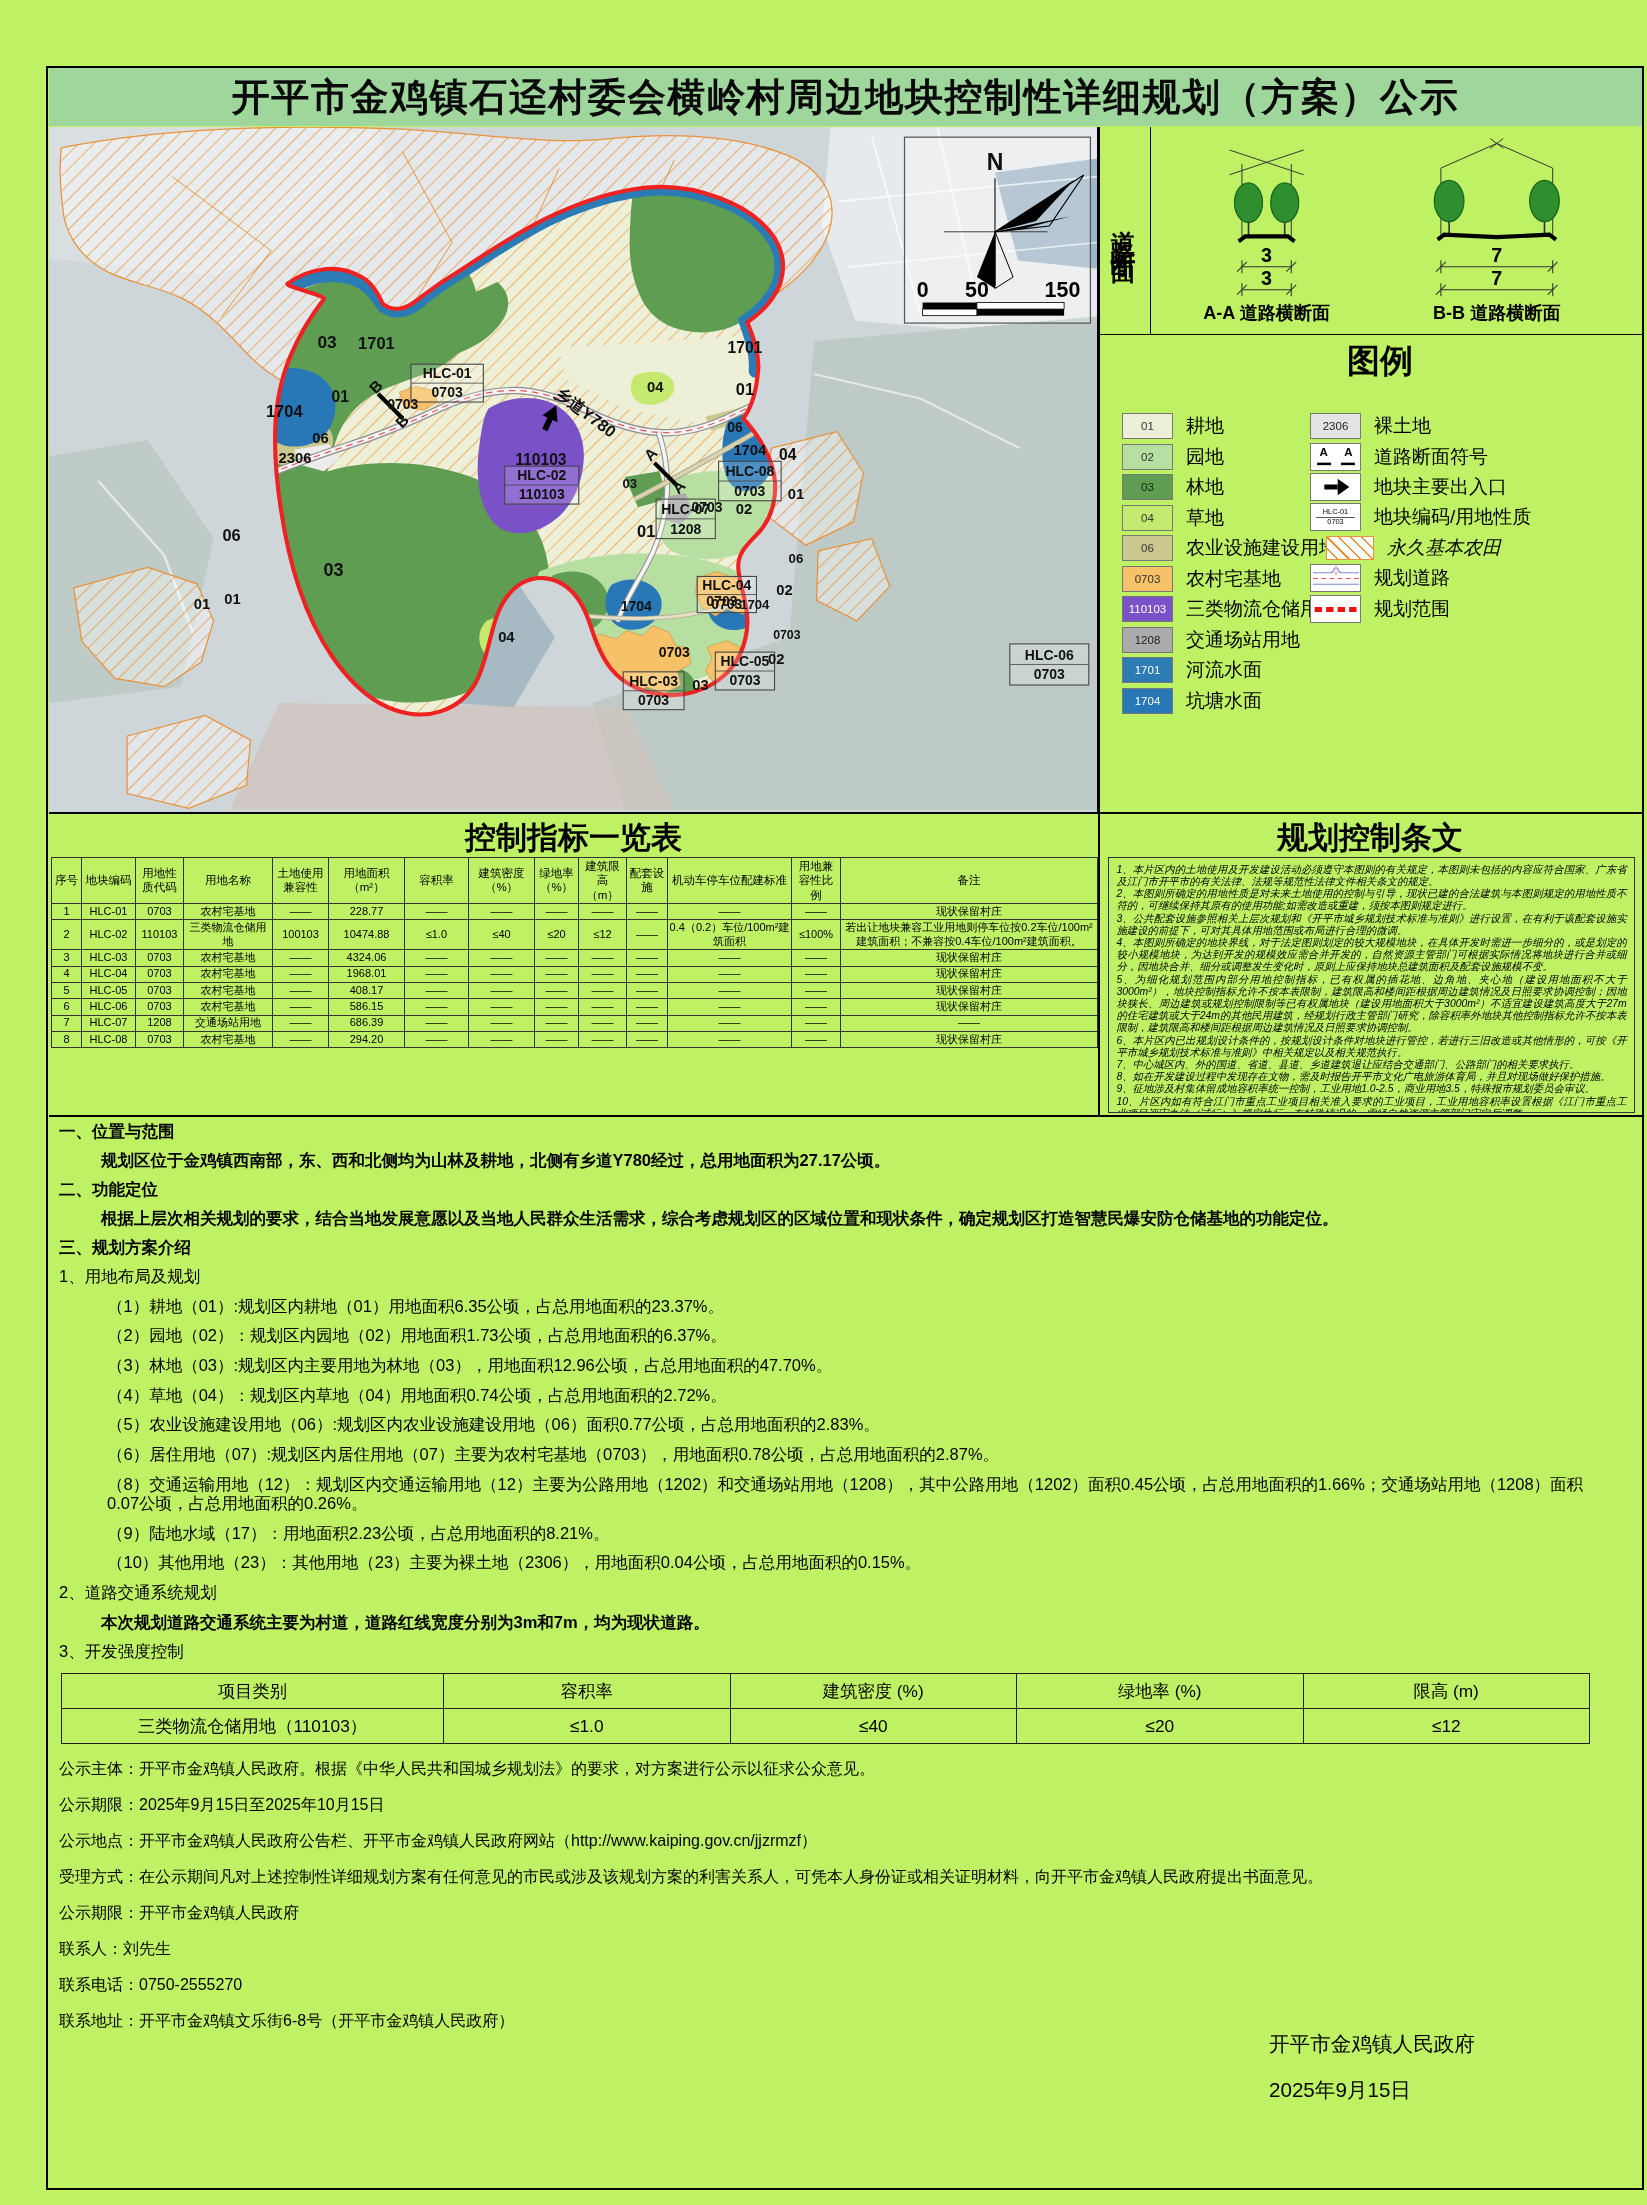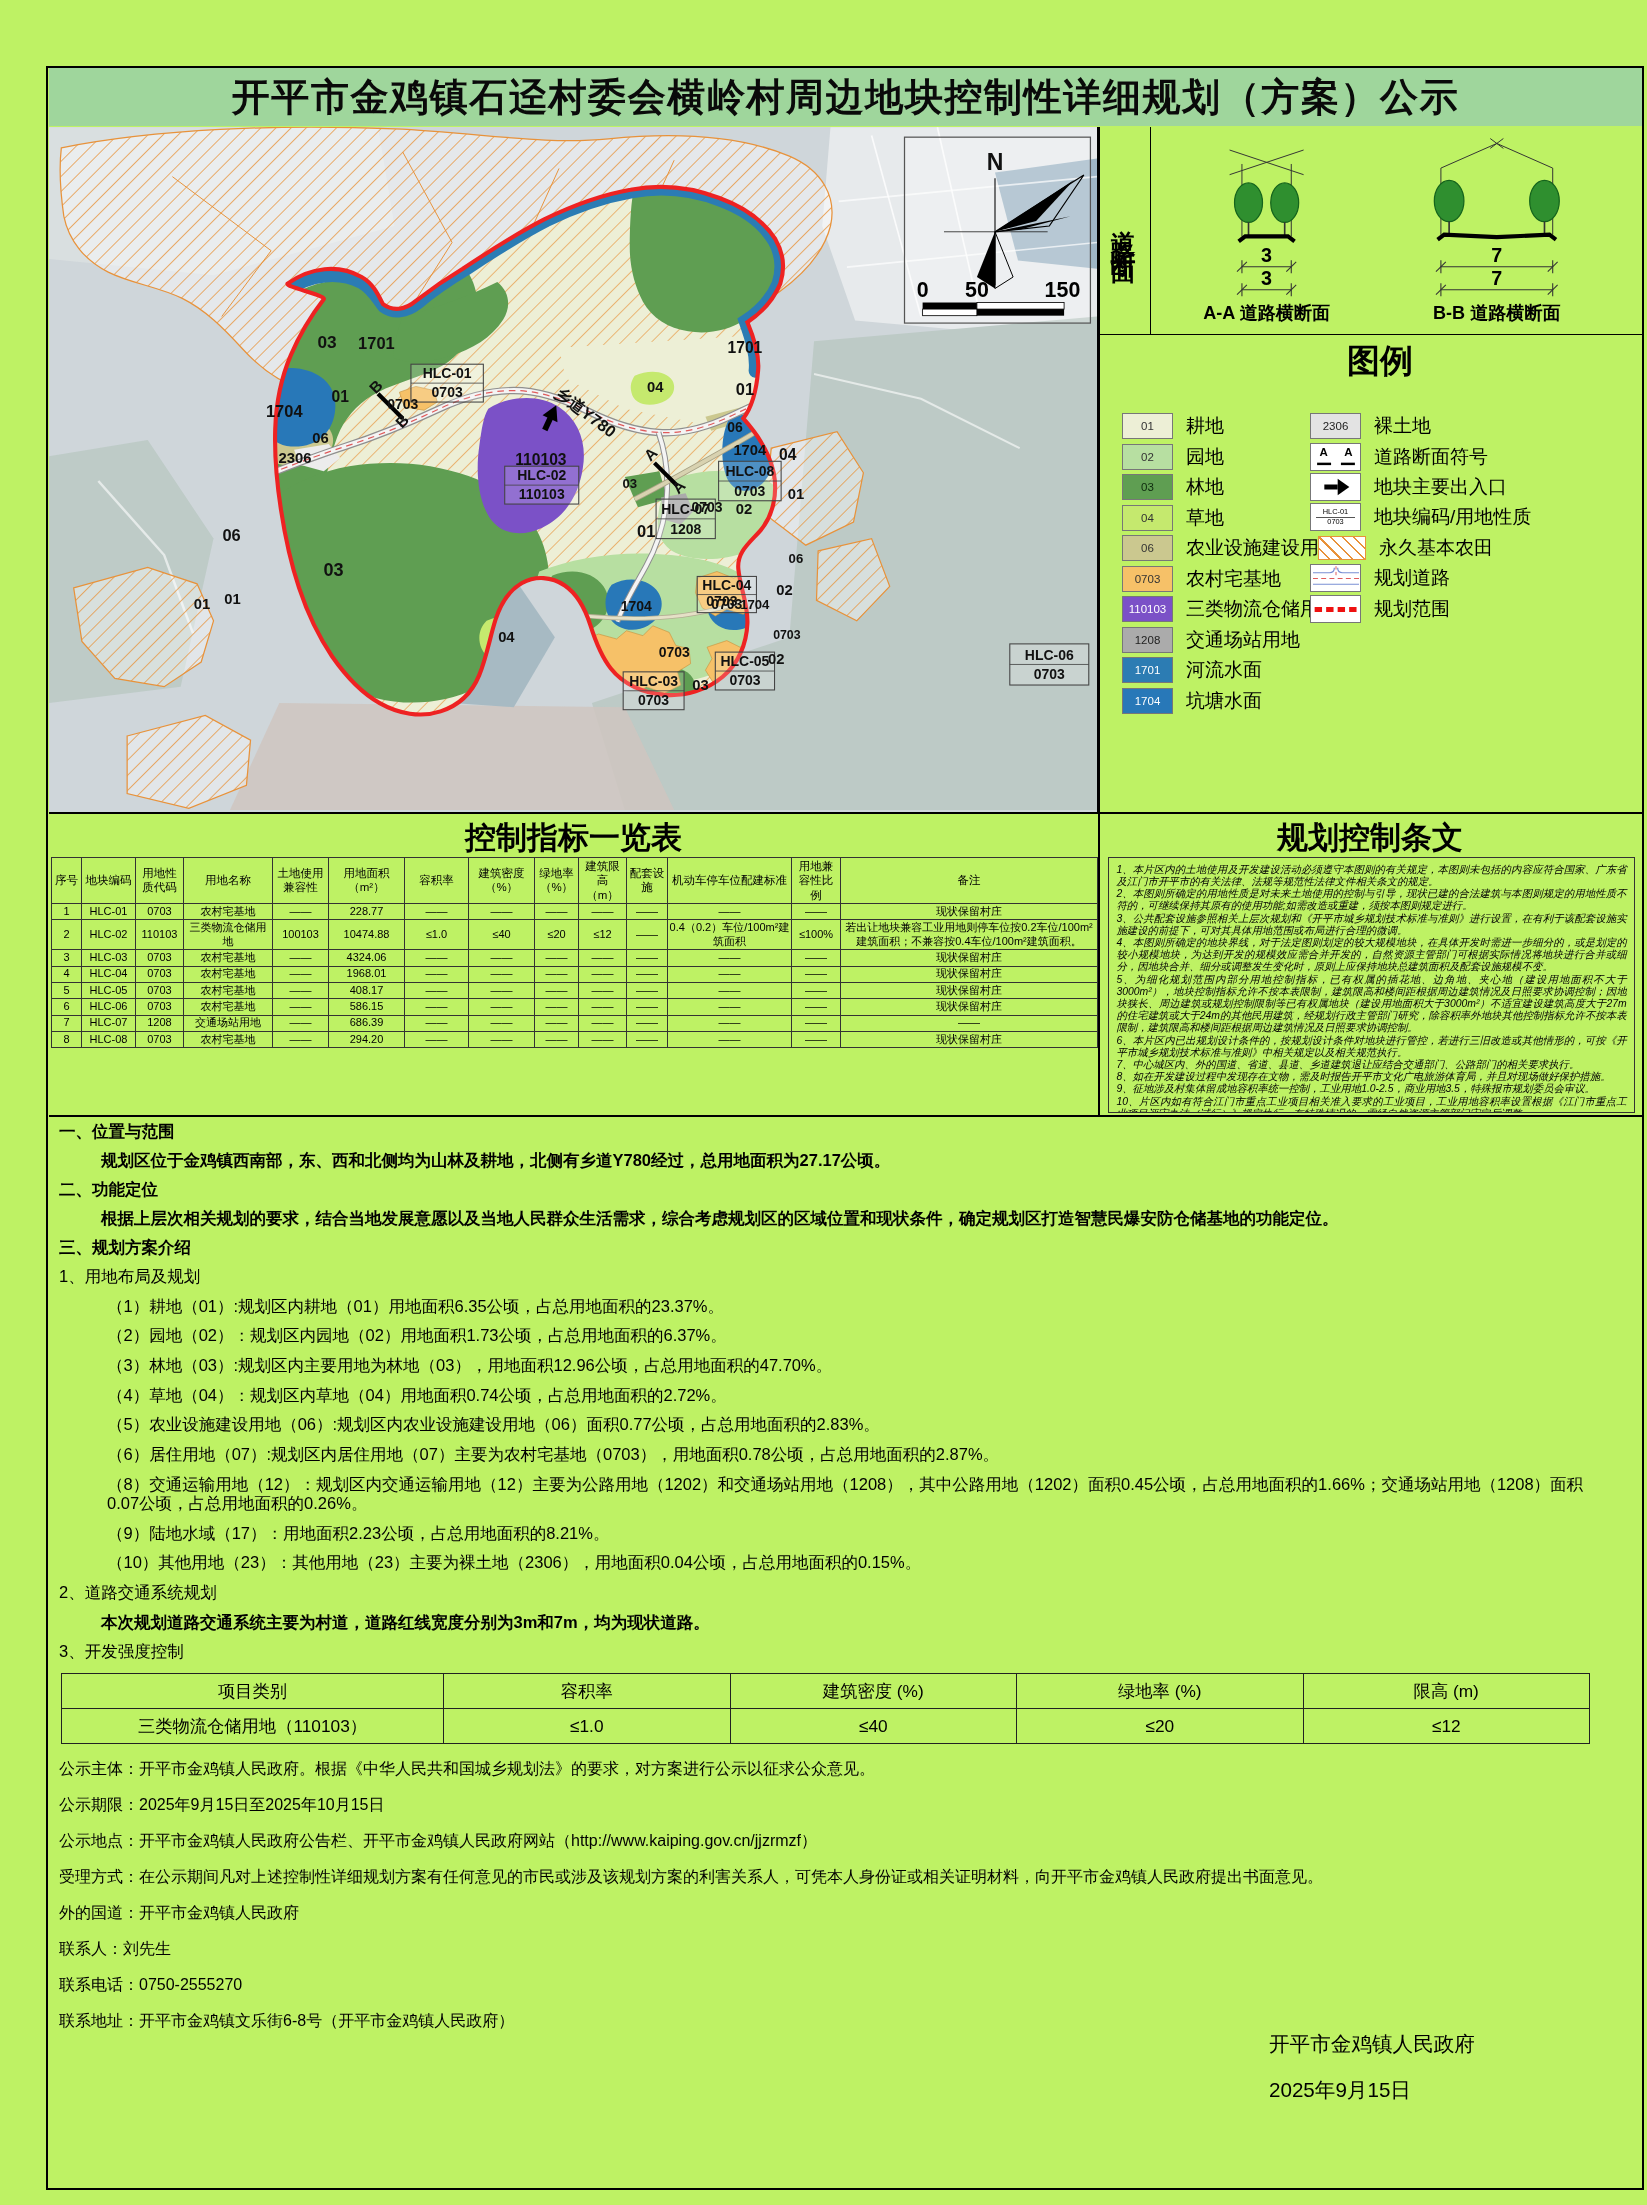--- a/index.html
+++ b/index.html
@@ -485,21 +485,21 @@
       </div>
       <div class="lg-label">地块主要出入口</div>
     </div>
     <div class="lg-row" style="left:0;top:91px;">
       <div class="lg-sym" style="flex-direction:column;font-size:7.4px;line-height:8.2px;color:#000;">
         <div style="border-bottom:0.8px solid #555;width:80%;text-align:center;">HLC-01</div>
         <div style="width:80%;text-align:center;">0703</div>
       </div>
       <div class="lg-label">地块编码/用地性质</div>
     </div>
-    <div class="lg-row" style="left:8px;top:122px;">
+    <div class="lg-row" style="left:16px;top:122px;font-style:italic;">
       <div class="hatchbox"></div>
       <div class="lg-label">永久基本农田</div>
     </div>
     <div class="lg-row" style="left:0;top:152px;">
       <div class="lg-sym">
         <svg width="46" height="25" viewBox="0 0 56 30">
           <path d="M0,8 L20,8 Q26,8 26,2" fill="none" stroke="#7a8fd4" stroke-width="1.5"></path>
           <path d="M56,8 L36,8 Q30,8 30,2" fill="none" stroke="#7a8fd4" stroke-width="1.5"></path>
           <line x1="0" y1="22" x2="56" y2="22" stroke="#7a8fd4" stroke-width="1.5"></line>
           <line x1="0" y1="15" x2="56" y2="15" stroke="#e05b5b" stroke-width="1.5" stroke-dasharray="6,4"></line>
@@ -782,21 +782,21 @@
 
   <div class="abs" id="footer">
     <div class="fl">公示主体：开平市金鸡镇人民政府。根据《中华人民共和国城乡规划法》的要求，对方案进行公示以征求公众意见。</div>
 
     <div class="fl">公示期限：2025年9月15日至2025年10月15日</div>
 
     <div class="fl">公示地点：开平市金鸡镇人民政府公告栏、开平市金鸡镇人民政府网站（http://www.kaiping.gov.cn/jjzrmzf）</div>
 
     <div class="fl">受理方式：在公示期间凡对上述控制性详细规划方案有任何意见的市民或涉及该规划方案的利害关系人，可凭本人身份证或相关证明材料，向开平市金鸡镇人民政府提出书面意见。</div>
 
-    <div class="fl">外的国道：开平市金鸡镇人民政府</div>
+    <div class="fl">公示期限：开平市金鸡镇人民政府</div>
 
     <div class="fl">联系人：刘先生</div>
 
     <div class="fl">联系电话：0750-2555270</div>
 
     <div class="fl">联系地址：开平市金鸡镇文乐街6-8号（开平市金鸡镇人民政府）</div>
   </div>
   <div class="abs" id="signoff">
     <div class="so">开平市金鸡镇人民政府</div>
     <div>2025年9月15日</div>

